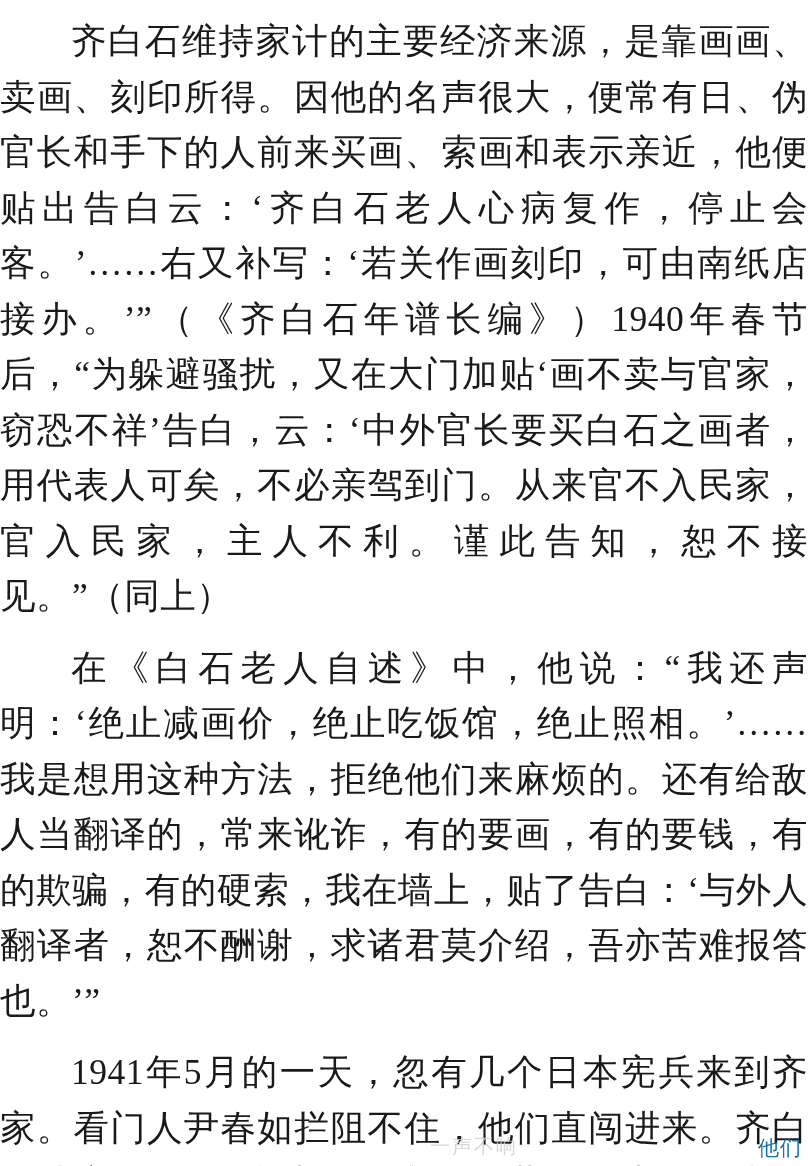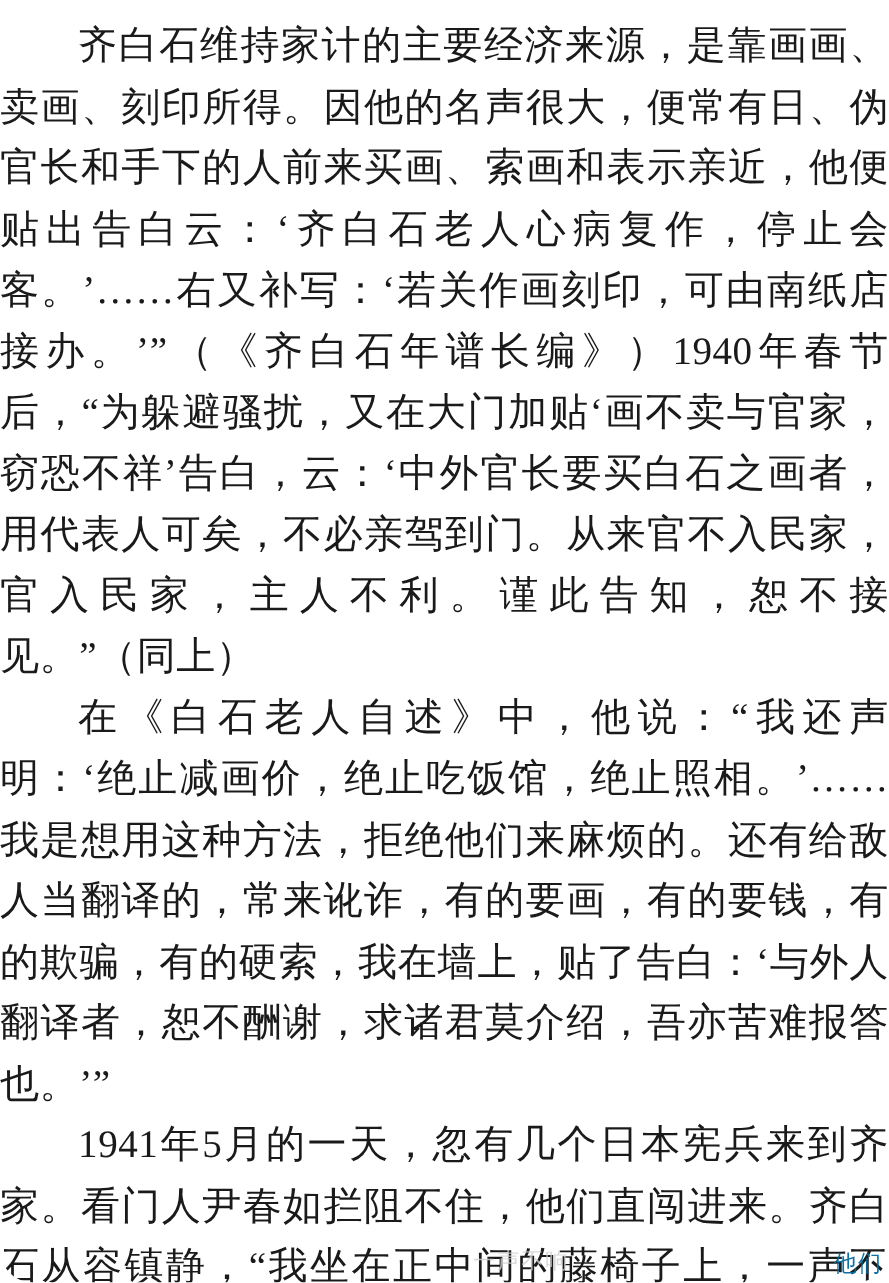--- a/index.html
+++ b/index.html
@@ -14,40 +14,39 @@
     font-family: "Liberation Serif", "DejaVu Serif", serif;
   }
   .page {
     position: relative;
     width: 808px;
     height: 1166px;
     background: #ffffff;
     box-sizing: border-box;
     padding: 14px 0 0 0;
     overflow: hidden;
-    border-radius: 30px;
   }
   .article {
     font-size: 35.5px;
     line-height: 55.5px;
     color: #1a1a1a;
     letter-spacing: 0.5px;
     text-align: justify;
     text-justify: inter-ideograph;
   }
   .para {
     margin: 0;
     padding: 0 0 0 0;
     text-indent: 2em;
     text-align: justify;
     text-justify: inter-ideograph;
     word-break: break-all;
   }
   .para + .para {
-    margin-top: 0;
+    margin-top: 16px;
   }
   .watermark {
     position: absolute;
     right: 6px;
     bottom: 4px;
     font-size: 21px;
     color: #0369a1;
     font-family: "Liberation Sans", sans-serif;
     letter-spacing: 1px;
     opacity: 0.95;

